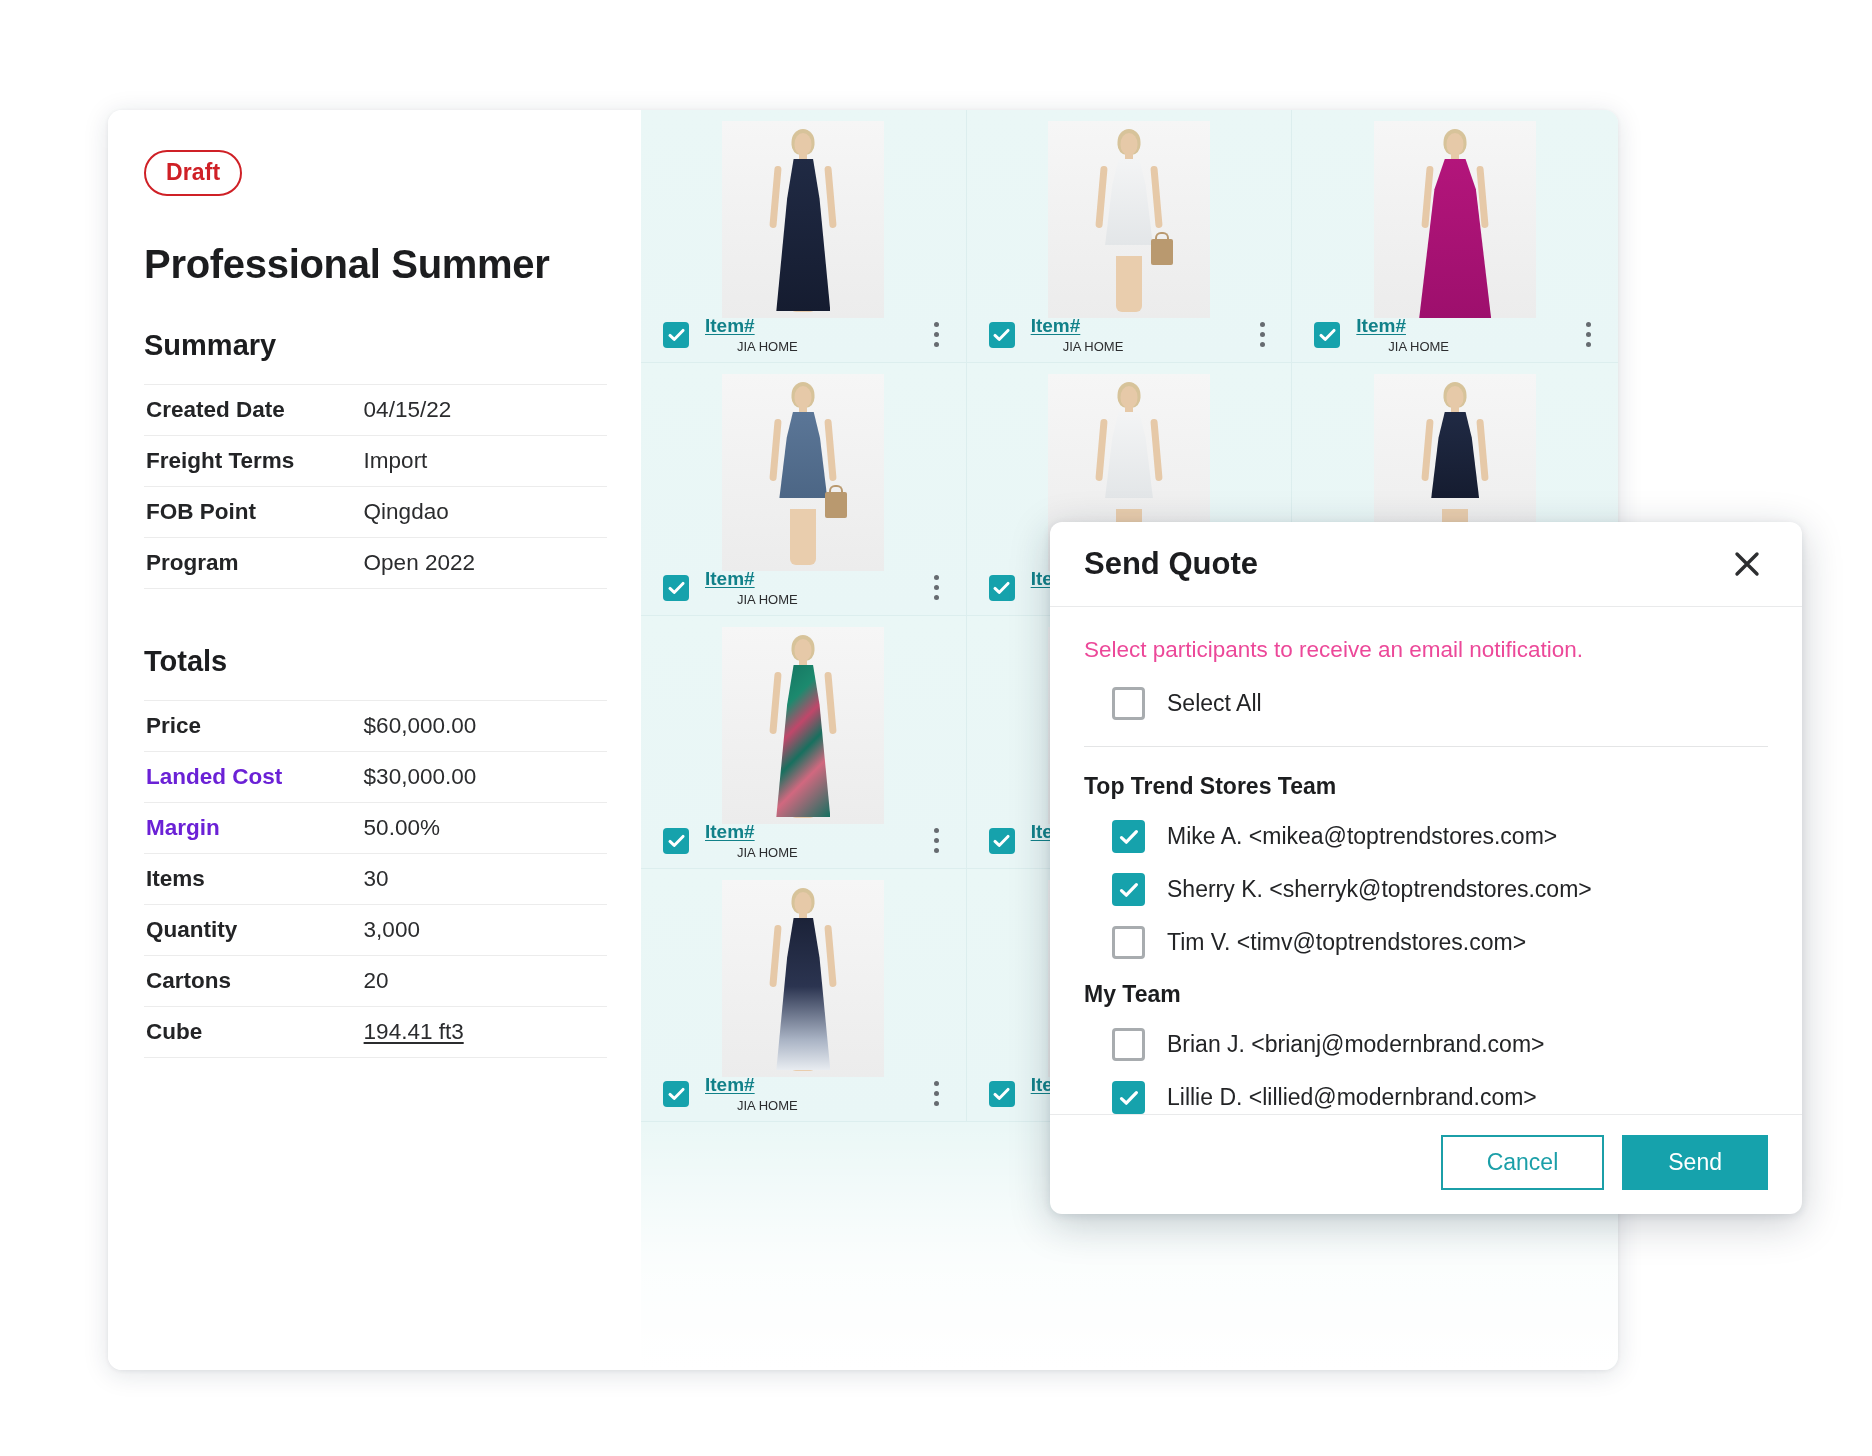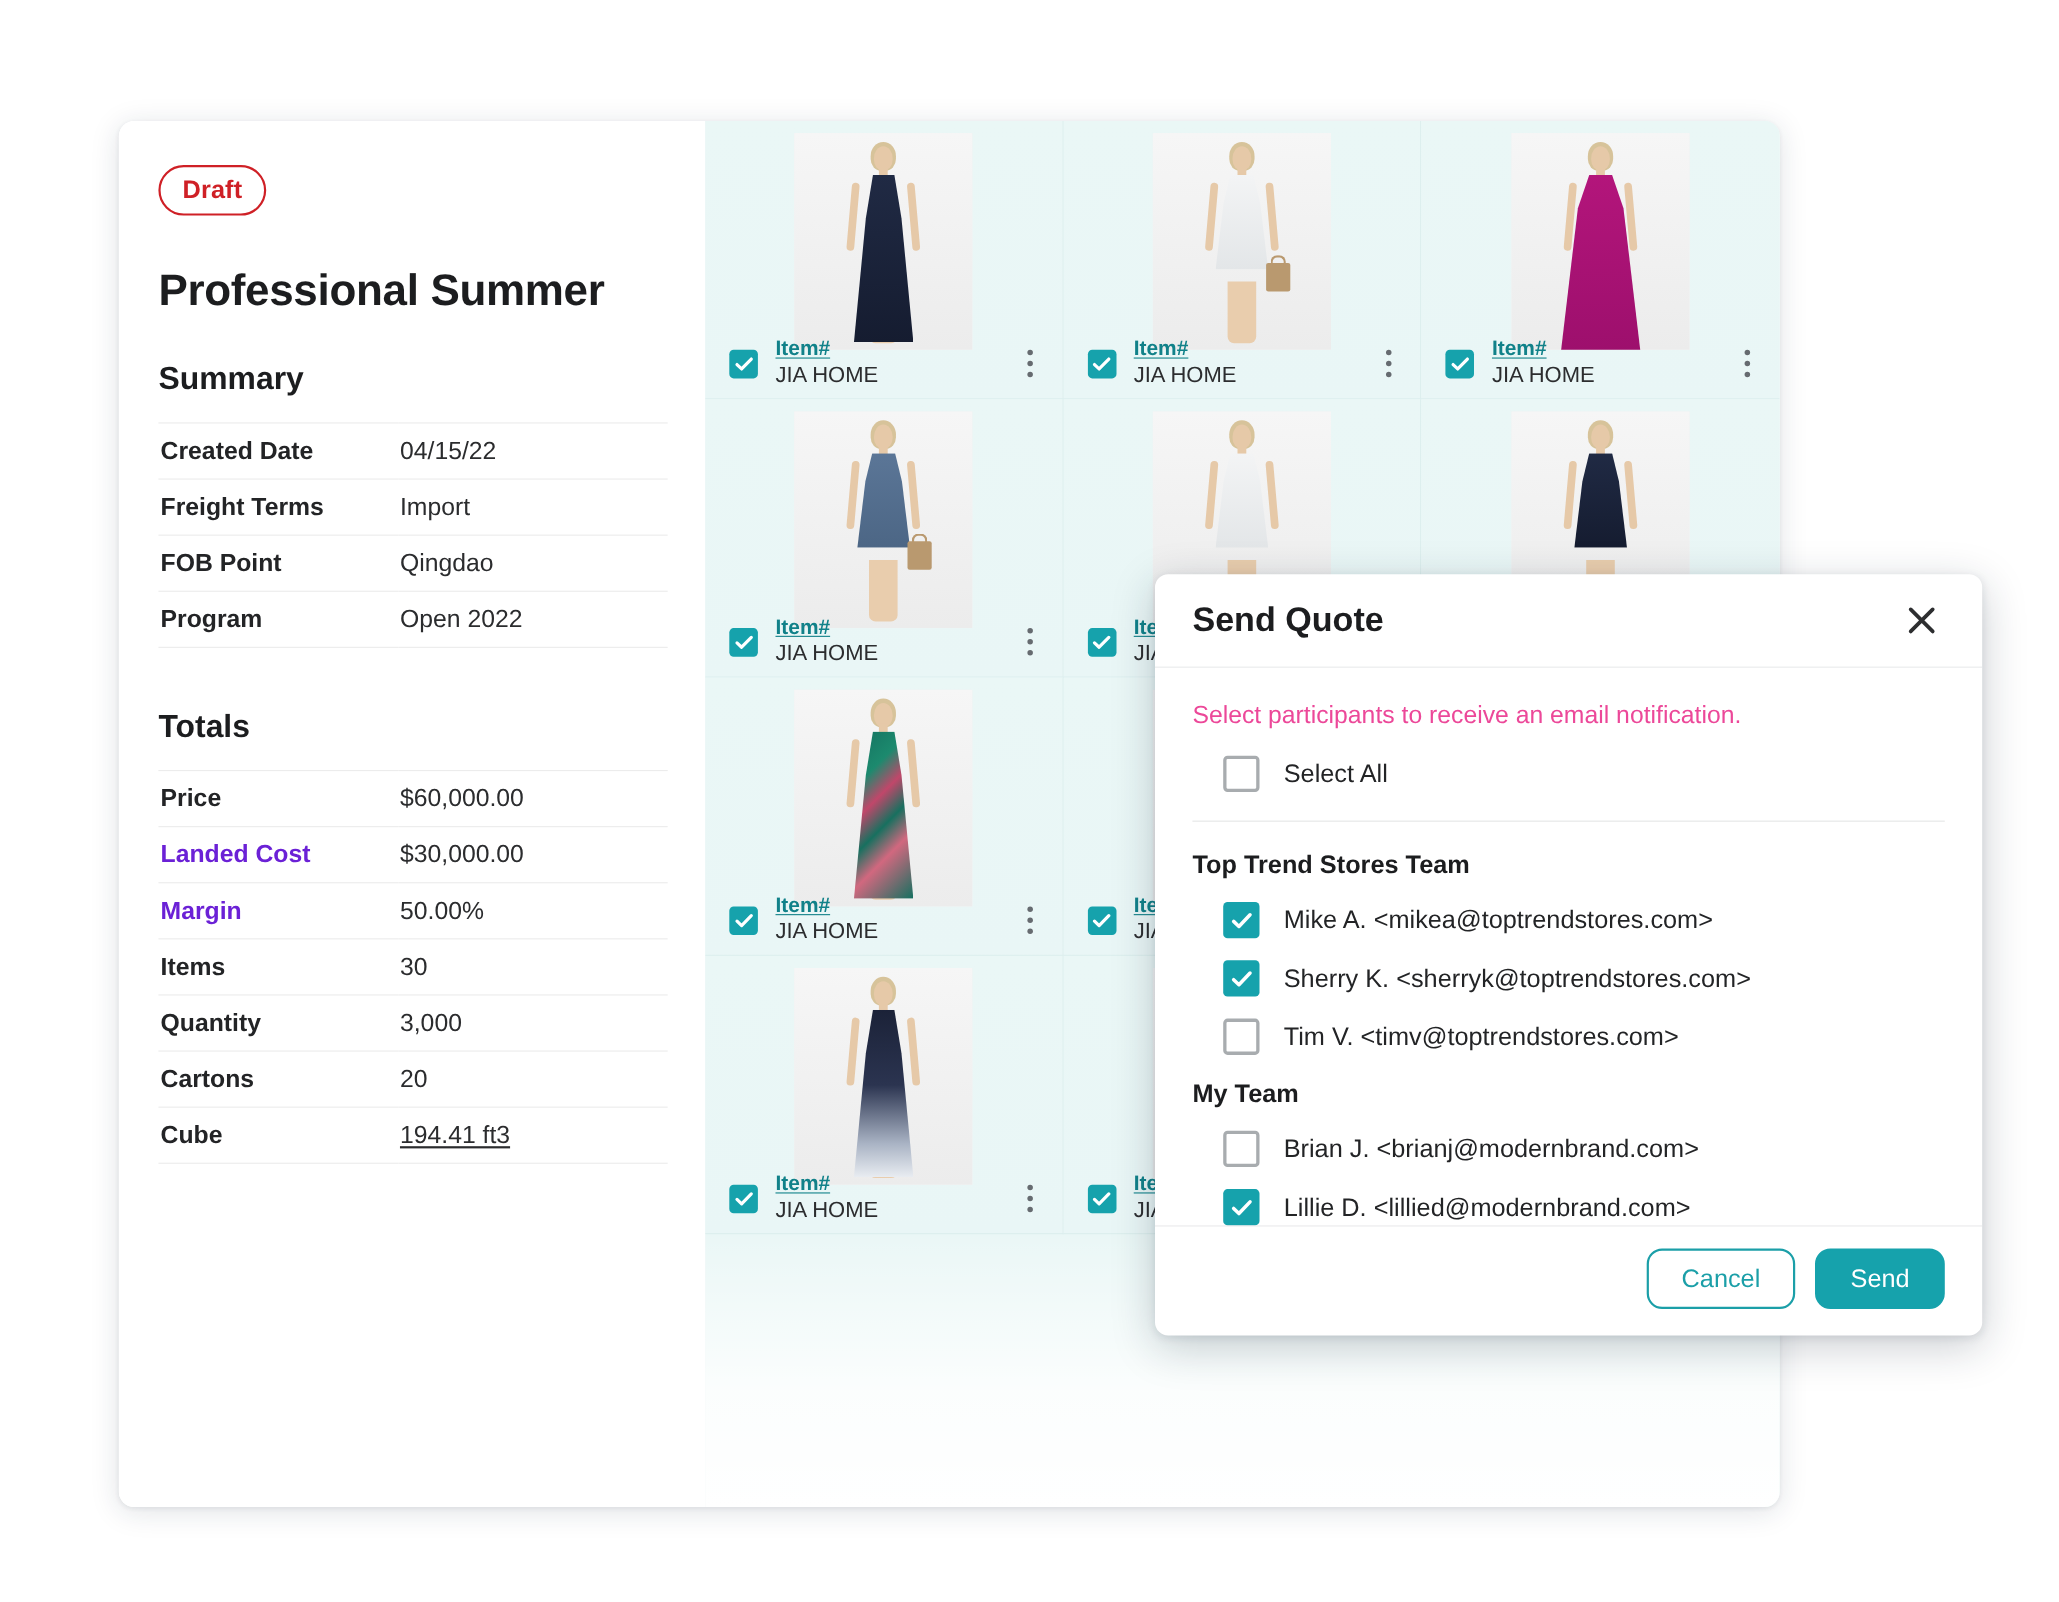--- a/index.html
+++ b/index.html
@@ -173,21 +173,21 @@
     background: #16a2ac;
     display: flex; align-items: center; justify-content: center;
     flex: 0 0 26px;
   }
   .chk svg { display:block; }
   .card-labels { margin-left: 16px; line-height: 1.18; }
   .item-link {
     color: #118189; font-size: 19px; font-weight: bold;
     text-decoration: underline; text-underline-offset: 2px; display:block;
   }
-  .brand { color: #2c2d2f; font-size: 20px; display:block; margin-top:1px; }
+  .brand { color: #2c2d2f; font-size: 13px; display:block; margin-top:1px;margin-left:32px; }
   .kebab {
     margin-left: auto; width: 6px;
     display:flex; flex-direction:column; align-items:center; gap:5px;
   }
   .kebab i { width:5px;height:5px;border-radius:50%;background:#666b70; display:block; }
 
   .grid-fade {
     position:absolute; left:0; right:0; bottom:0; height: 250px;
     background: linear-gradient(180deg, rgba(255,255,255,0) 0%, rgba(255,255,255,.82) 58%, #ffffff 100%);
     pointer-events:none; z-index:4;
@@ -241,22 +241,22 @@
     margin-top: 26px;
   }
   .group-title.tight { margin-top: 22px; }
 
   .modal-foot {
     border-top: 1px solid #e9eaeb;
     padding: 20px 34px 24px 34px;
     display:flex; justify-content:flex-end; gap: 18px;
   }
   .btn {
-    font-size: 23px; border-radius: 14px; cursor:pointer;
-    padding: 14px 30px; line-height:1;
+    font-size: 23px; border-radius: 0; cursor:pointer;
+    padding: 14px 44px; line-height:1;
   }
   .btn-ghost { background:#fff; color:#1b9fa8; border:2px solid #1b9fa8; }
   .btn-primary { background:#16a2ac; color:#fff; border:2px solid #16a2ac; }
 </style>
 </head>
 <body>
 
 <div id="stage">
 
   <div class="app-panel">

